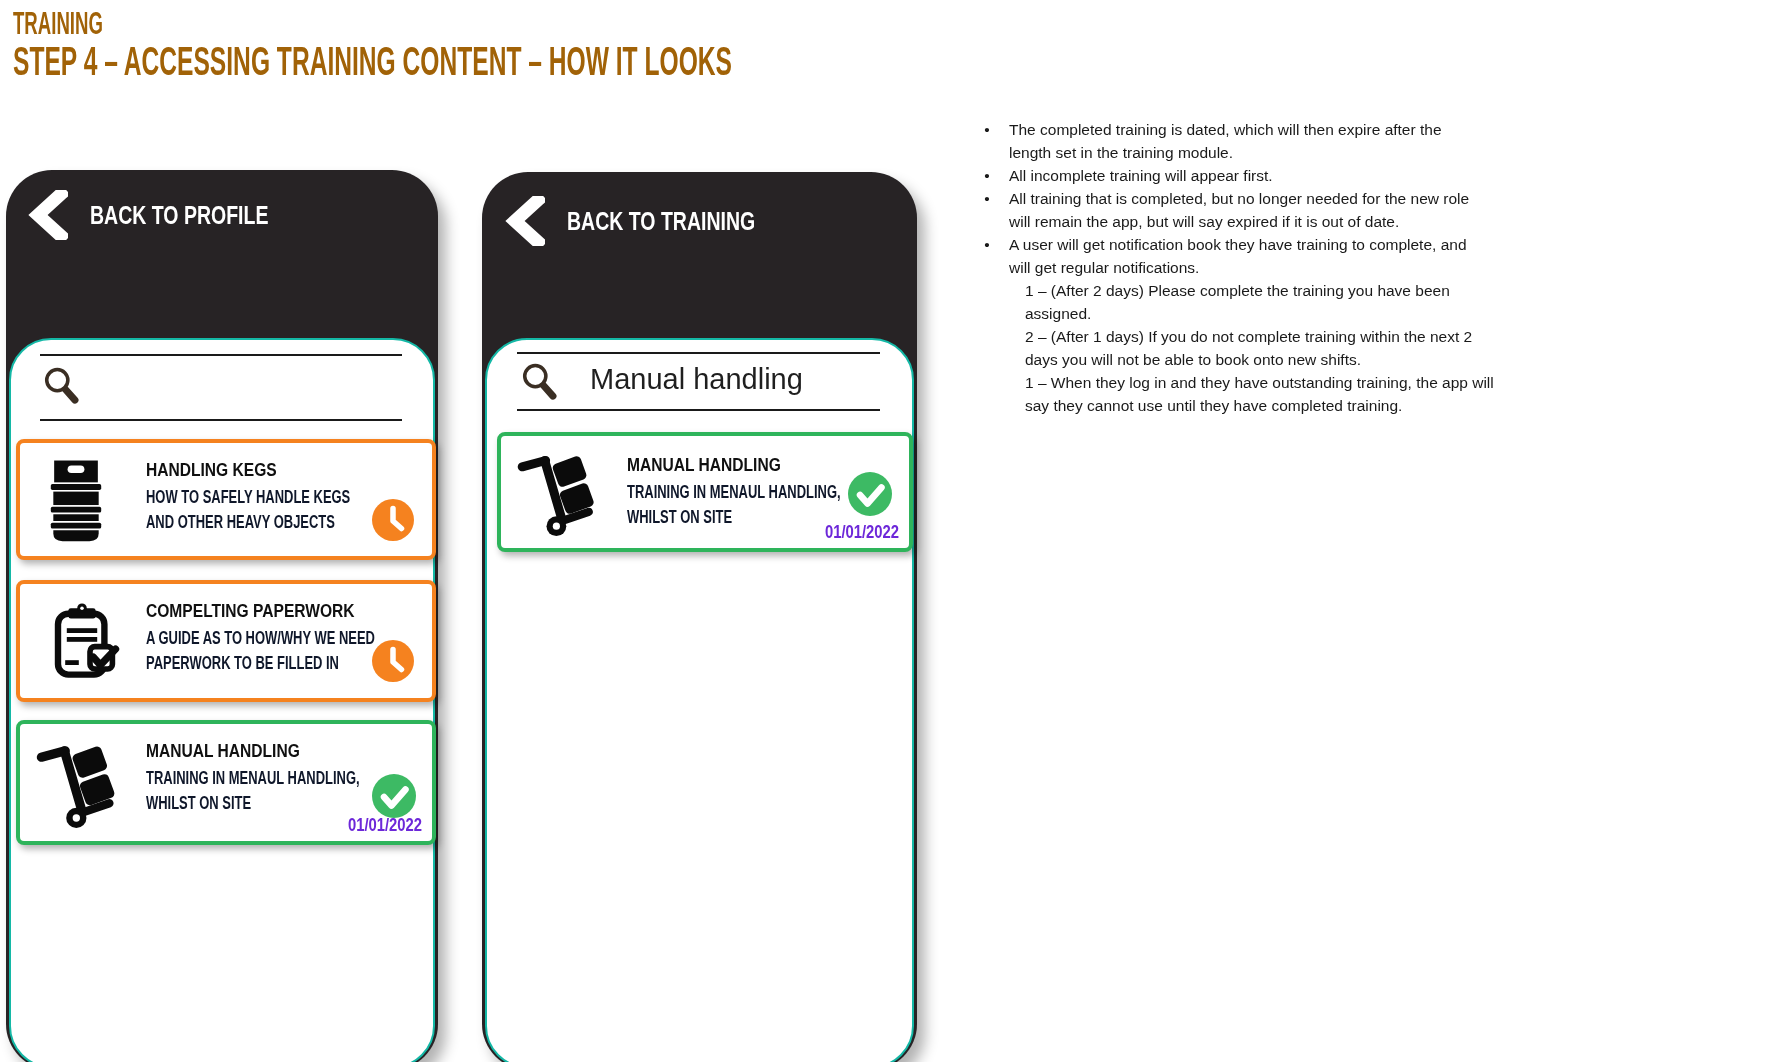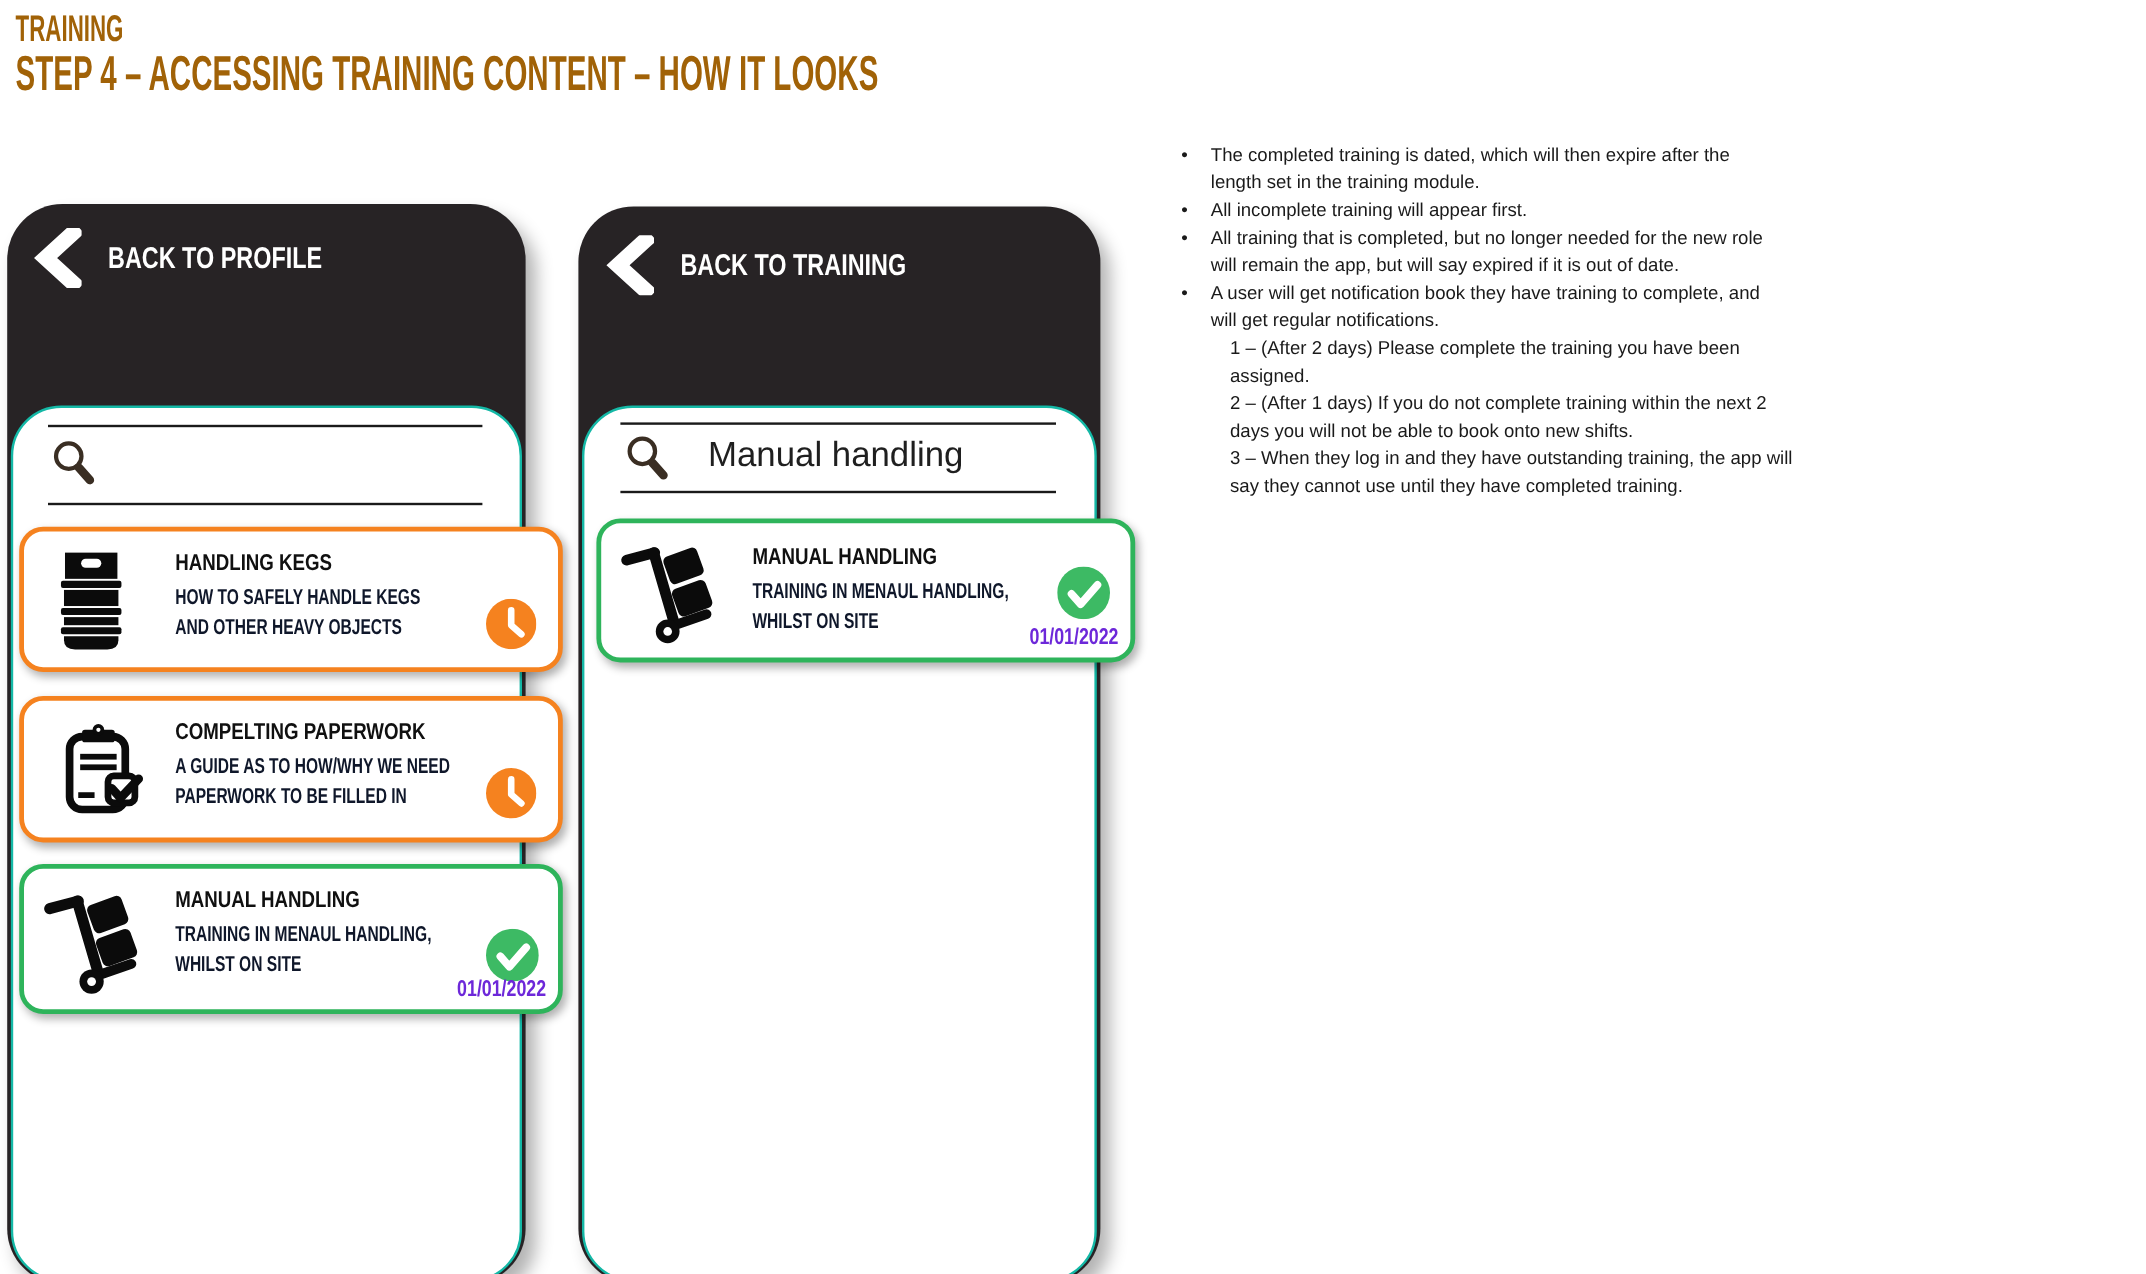--- a/index.html
+++ b/index.html
@@ -40,23 +40,22 @@
   .phone-search .panel{top:166px;}
 
   .search-line{position:absolute;height:2px;background:#1a1a1a;}
   .search-icon{position:absolute;}
   .search-input{
     position:absolute;border:none;outline:none;background:transparent;
     font-family:"Liberation Sans",sans-serif;font-size:29px;color:#1f1f1f;padding:0;
   }
 
   .card{
-    position:absolute;background:#ffffff;border-radius:20px;
+    position:absolute;background:#ffffff;border-radius:8px;
     box-shadow:3px 4px 7px rgba(0,0,0,0.30);
-    padding-left:33px;
   }
   .card.orange{border:4px solid #F5821F;}
   .card.green{border:4px solid #2EB45B;}
   .card-icon{position:absolute;left:22px;top:50%;transform:translateY(-50%);}
   .card-text{position:absolute;left:126px;top:12px;}
   .card-title{font-size:19px;color:#101010;line-height:30px;}
   .card-desc{font-size:18px;color:#0f172a;line-height:25px;}
   .badge{position:absolute;}
   .card-date{position:absolute;right:10px;bottom:5px;font-size:19px;color:#6d28d9;}
 
@@ -226,15 +225,15 @@
     <span class="note-marker">•</span>
     <span class="note-text">All training that is completed, but no longer needed for the new role will remain the app, but will say expired if it is out of date.</span>
   </div>
   <div class="note-row">
     <span class="note-marker">•</span>
     <span class="note-text">A user will get notification book they have training to complete, and will get regular notifications.</span>
   </div>
   <div class="sub-items">
     <div class="sub-item">1 – (After 2 days) Please complete the training you have been assigned.</div>
     <div class="sub-item">2 –  (After 1 days) If you do not complete training within the next 2 days you will not be able to book onto new shifts.</div>
-    <div class="sub-item">3 – When they log in and they have outstanding training, the app will say they cannot use until they have completed training.</div>
+    <div class="sub-item">1 – When they log in and they have outstanding training, the app will say they cannot use until they have completed training.</div>
   </div>
 </div>
 
 </body></html>

